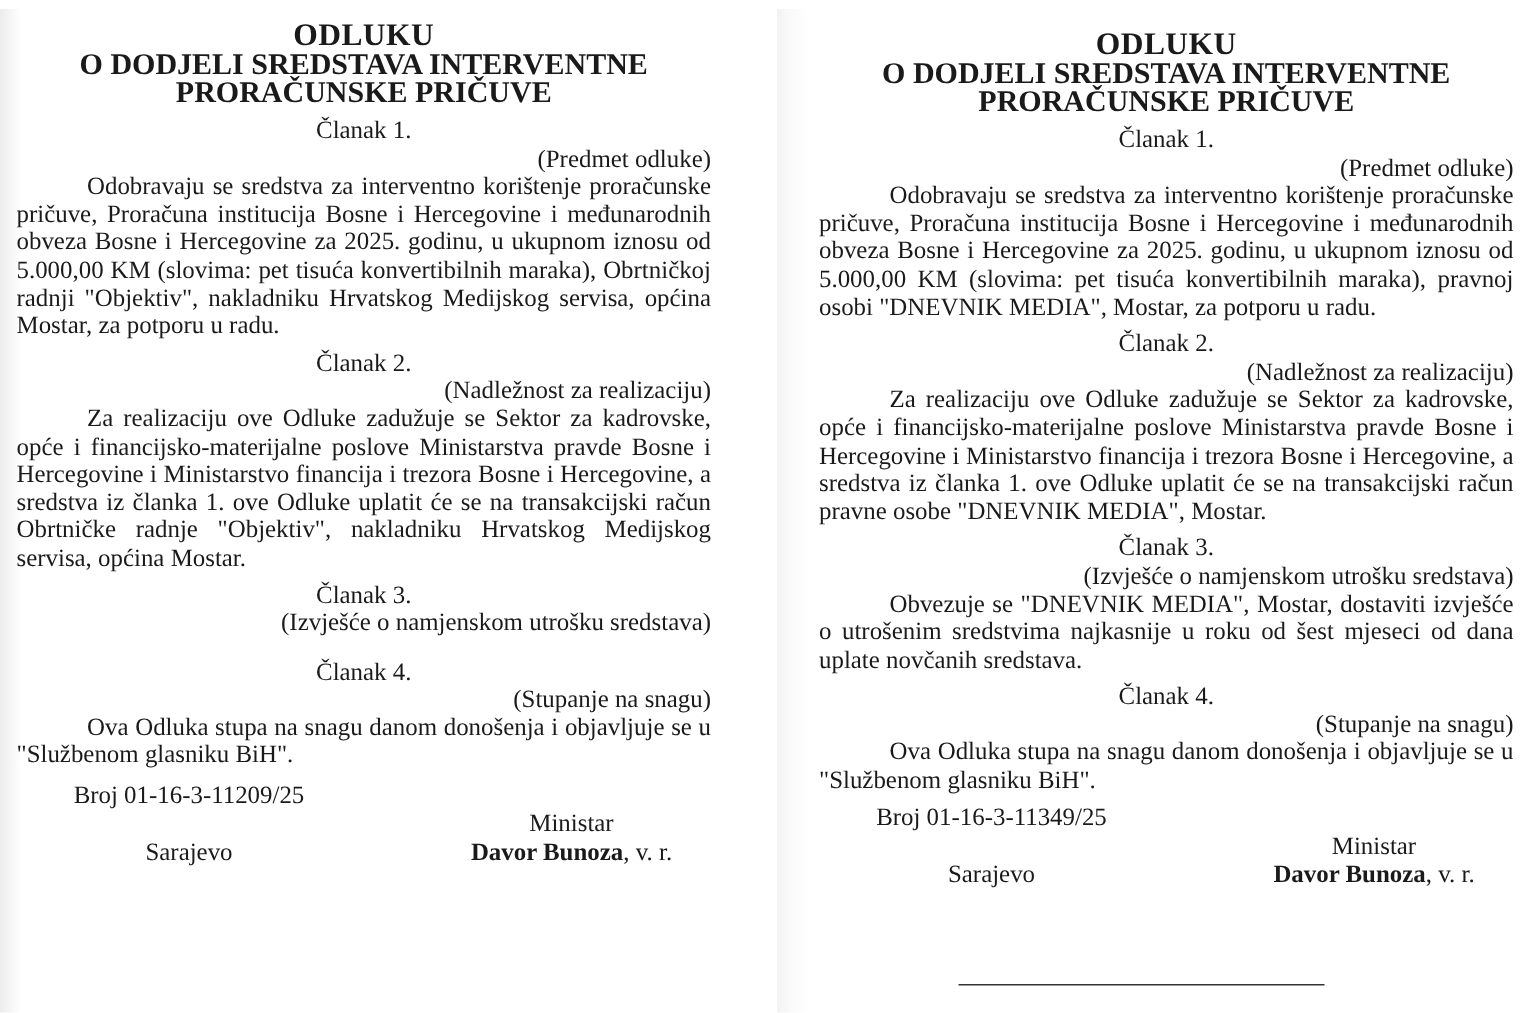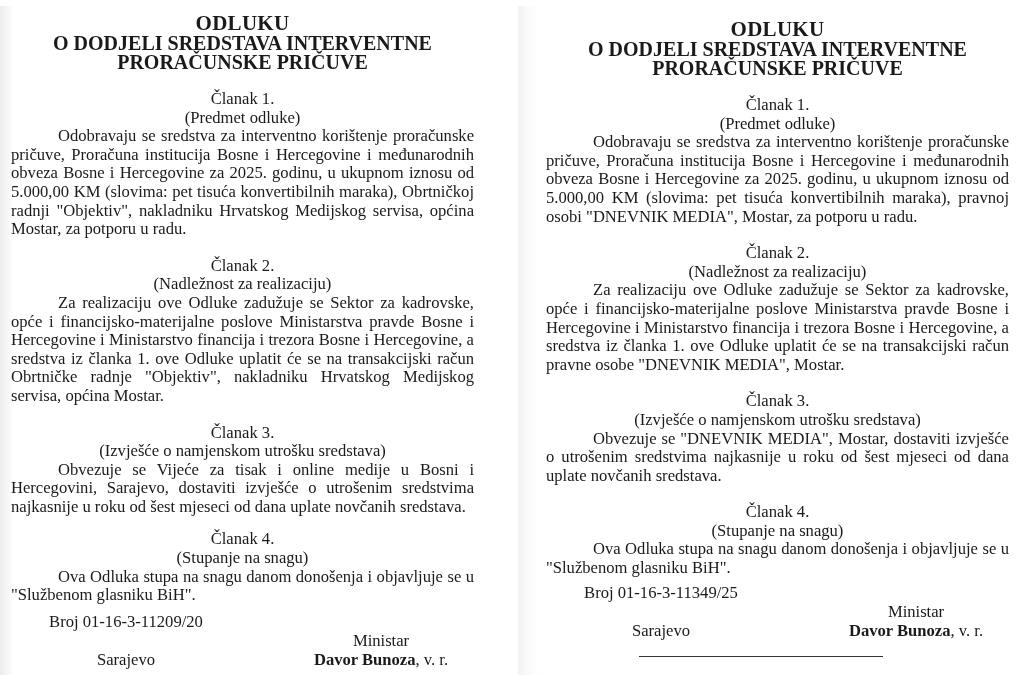--- a/index.html
+++ b/index.html
@@ -16,22 +16,22 @@
   .page::before {
     content:""; position:absolute; left:0; top:0; bottom:0; width:14px;
     background:linear-gradient(to right, #ececec, rgba(255,255,255,0));
   }
   .page.right::before { left:-8px; width:22px; background:linear-gradient(to right, #f2f2f2, #fafafa 40%, rgba(255,255,255,0)); }
   .content { position:absolute; font-size:16.6px; line-height:18.6px; }
   .left .content { left:11px; width:463px; top:6px; }
   .right .content { left:20px; width:463px; top:12px; }
   .title { text-align:center; font-weight:bold; font-size:21px; line-height:22px; letter-spacing:0.3px; }
   .subtitle { text-align:center; font-weight:bold; font-size:20px; line-height:19px; }
-  .art-num { text-align:center; margin-top:18px; }
-  .art-head { text-align:center; }
+  .art-num { text-align:center; margin-top:6px; }
+  .art-head { text-align:right; }
   .para { text-align:justify; text-indent:47px; }
   .sig { position:relative; height:60px; margin-top:6px; }
   .sig .l { position:absolute; left:0; width:230px; text-align:center; }
   .sig .r { position:absolute; left:260px; width:220px; text-align:center; }
   .bold { font-weight:bold;margin-top:42px; }
   .rule { position:absolute; left:113px; width:244px; top:650px; border-top:1px solid #333; }
 </style>
 </head>
 <body>
 
@@ -44,28 +44,27 @@
     <div class="art-num">Članak 1.</div>
     <div class="art-head">(Predmet odluke)</div>
     <div class="para">Odobravaju se sredstva za interventno korištenje proračunske pričuve, Proračuna institucija Bosne i Hercegovine i međunarodnih obveza Bosne i Hercegovine za 2025. godinu, u ukupnom iznosu od 5.000,00 KM (slovima: pet tisuća konvertibilnih maraka), Obrtničkoj radnji "Objektiv", nakladniku Hrvatskog Medijskog servisa, općina Mostar, za potporu u radu.</div>
 
     <div class="art-num">Članak 2.</div>
     <div class="art-head">(Nadležnost za realizaciju)</div>
     <div class="para">Za realizaciju ove Odluke zadužuje se Sektor za kadrovske, opće i financijsko-materijalne poslove Ministarstva pravde Bosne i Hercegovine i Ministarstvo financija i trezora Bosne i Hercegovine, a sredstva iz članka 1. ove Odluke uplatit će se na transakcijski račun Obrtničke radnje "Objektiv", nakladniku Hrvatskog Medijskog servisa, općina Mostar.</div>
 
     <div class="art-num">Članak 3.</div>
     <div class="art-head">(Izvješće o namjenskom utrošku sredstava)</div>
-    <div class="para">Obvezuje se Vijeće za tisak i online medije u Bosni i Hercegovini, Sarajevo, dostaviti izvješće o utrošenim sredstvima najkasnije u roku od šest mjeseci od dana uplate novčanih sredstava.</div>
 
     <div class="art-num" style="margin-top:14px">Članak 4.</div>
     <div class="art-head">(Stupanje na snagu)</div>
     <div class="para">Ova Odluka stupa na snagu danom donošenja i objavljuje se u "Službenom glasniku BiH".</div>
 
     <div class="sig" style="margin-top:8px">
-      <div class="l" style="top:0">Broj 01-16-3-11209/20</div>
+      <div class="l" style="top:0">Broj 01-16-3-11209/25</div>
       <div class="l" style="top:38px">Sarajevo</div>
       <div class="r" style="top:19px">Ministar</div>
       <div class="r" style="top:38px"><span class="bold">Davor Bunoza</span><span>, v. r.</span></div>
     </div>
   </div>
 </div>
 
 <div class="page right">
   <div class="content">
     <div class="title">ODLUKU</div>

